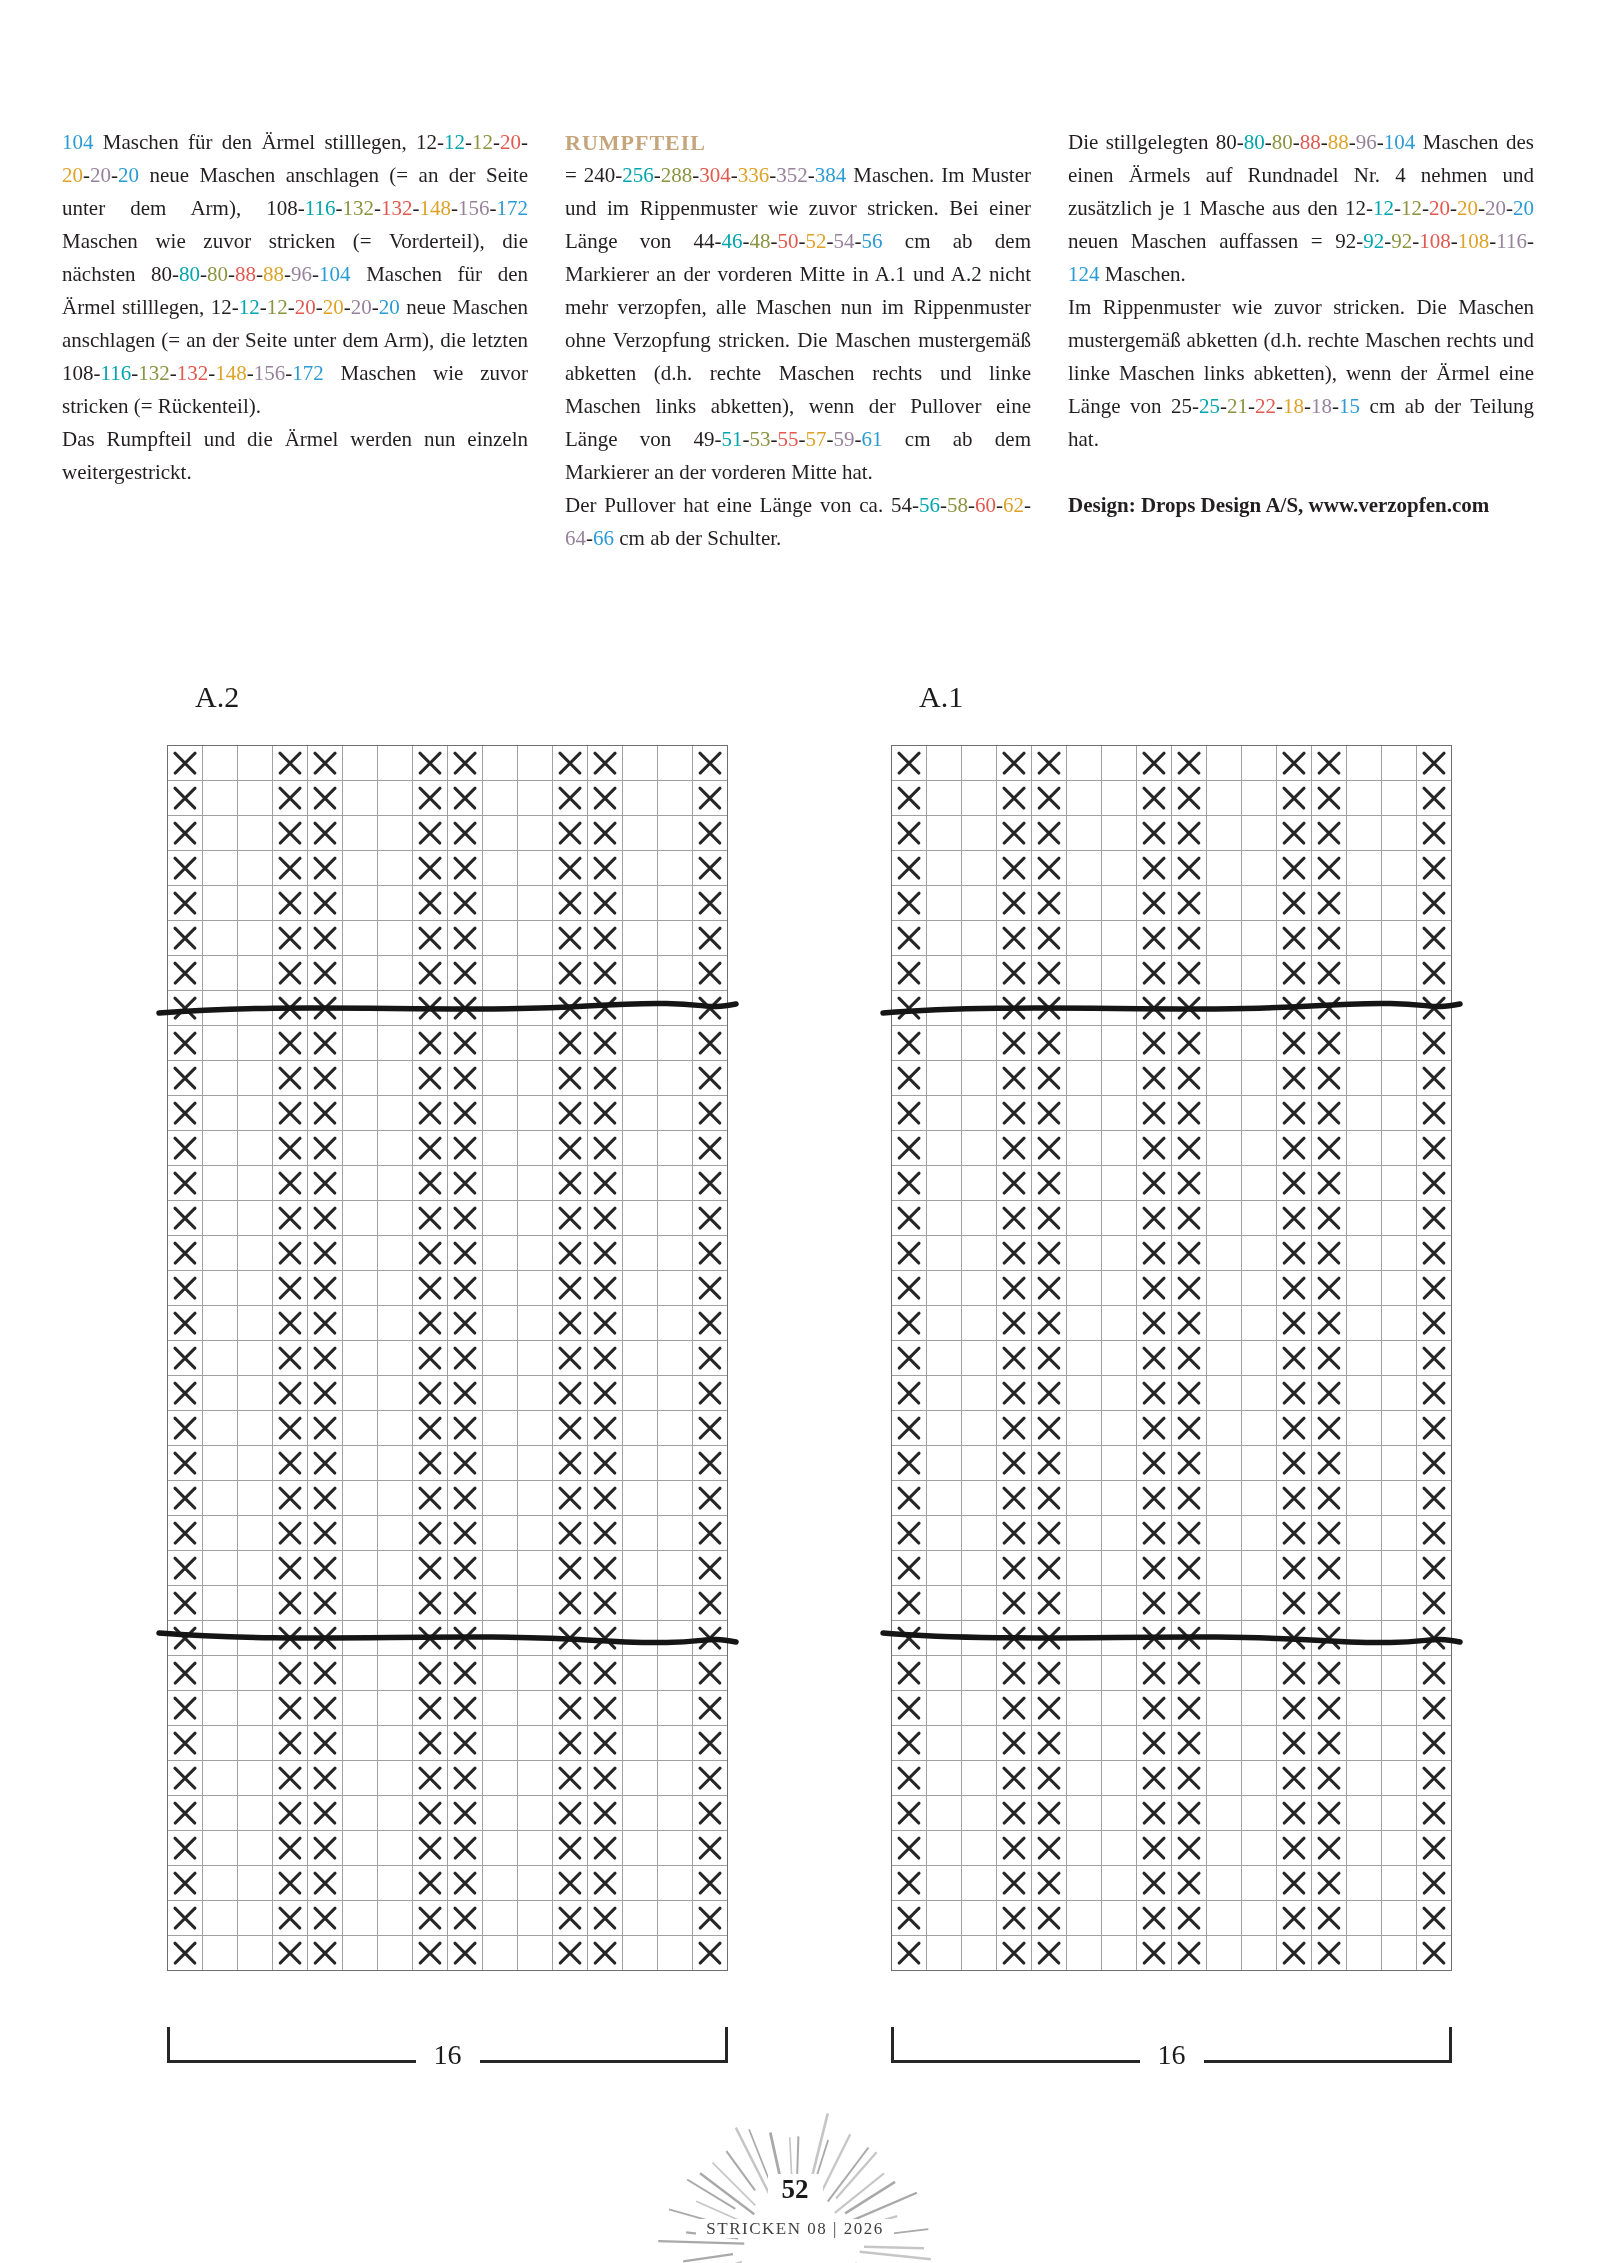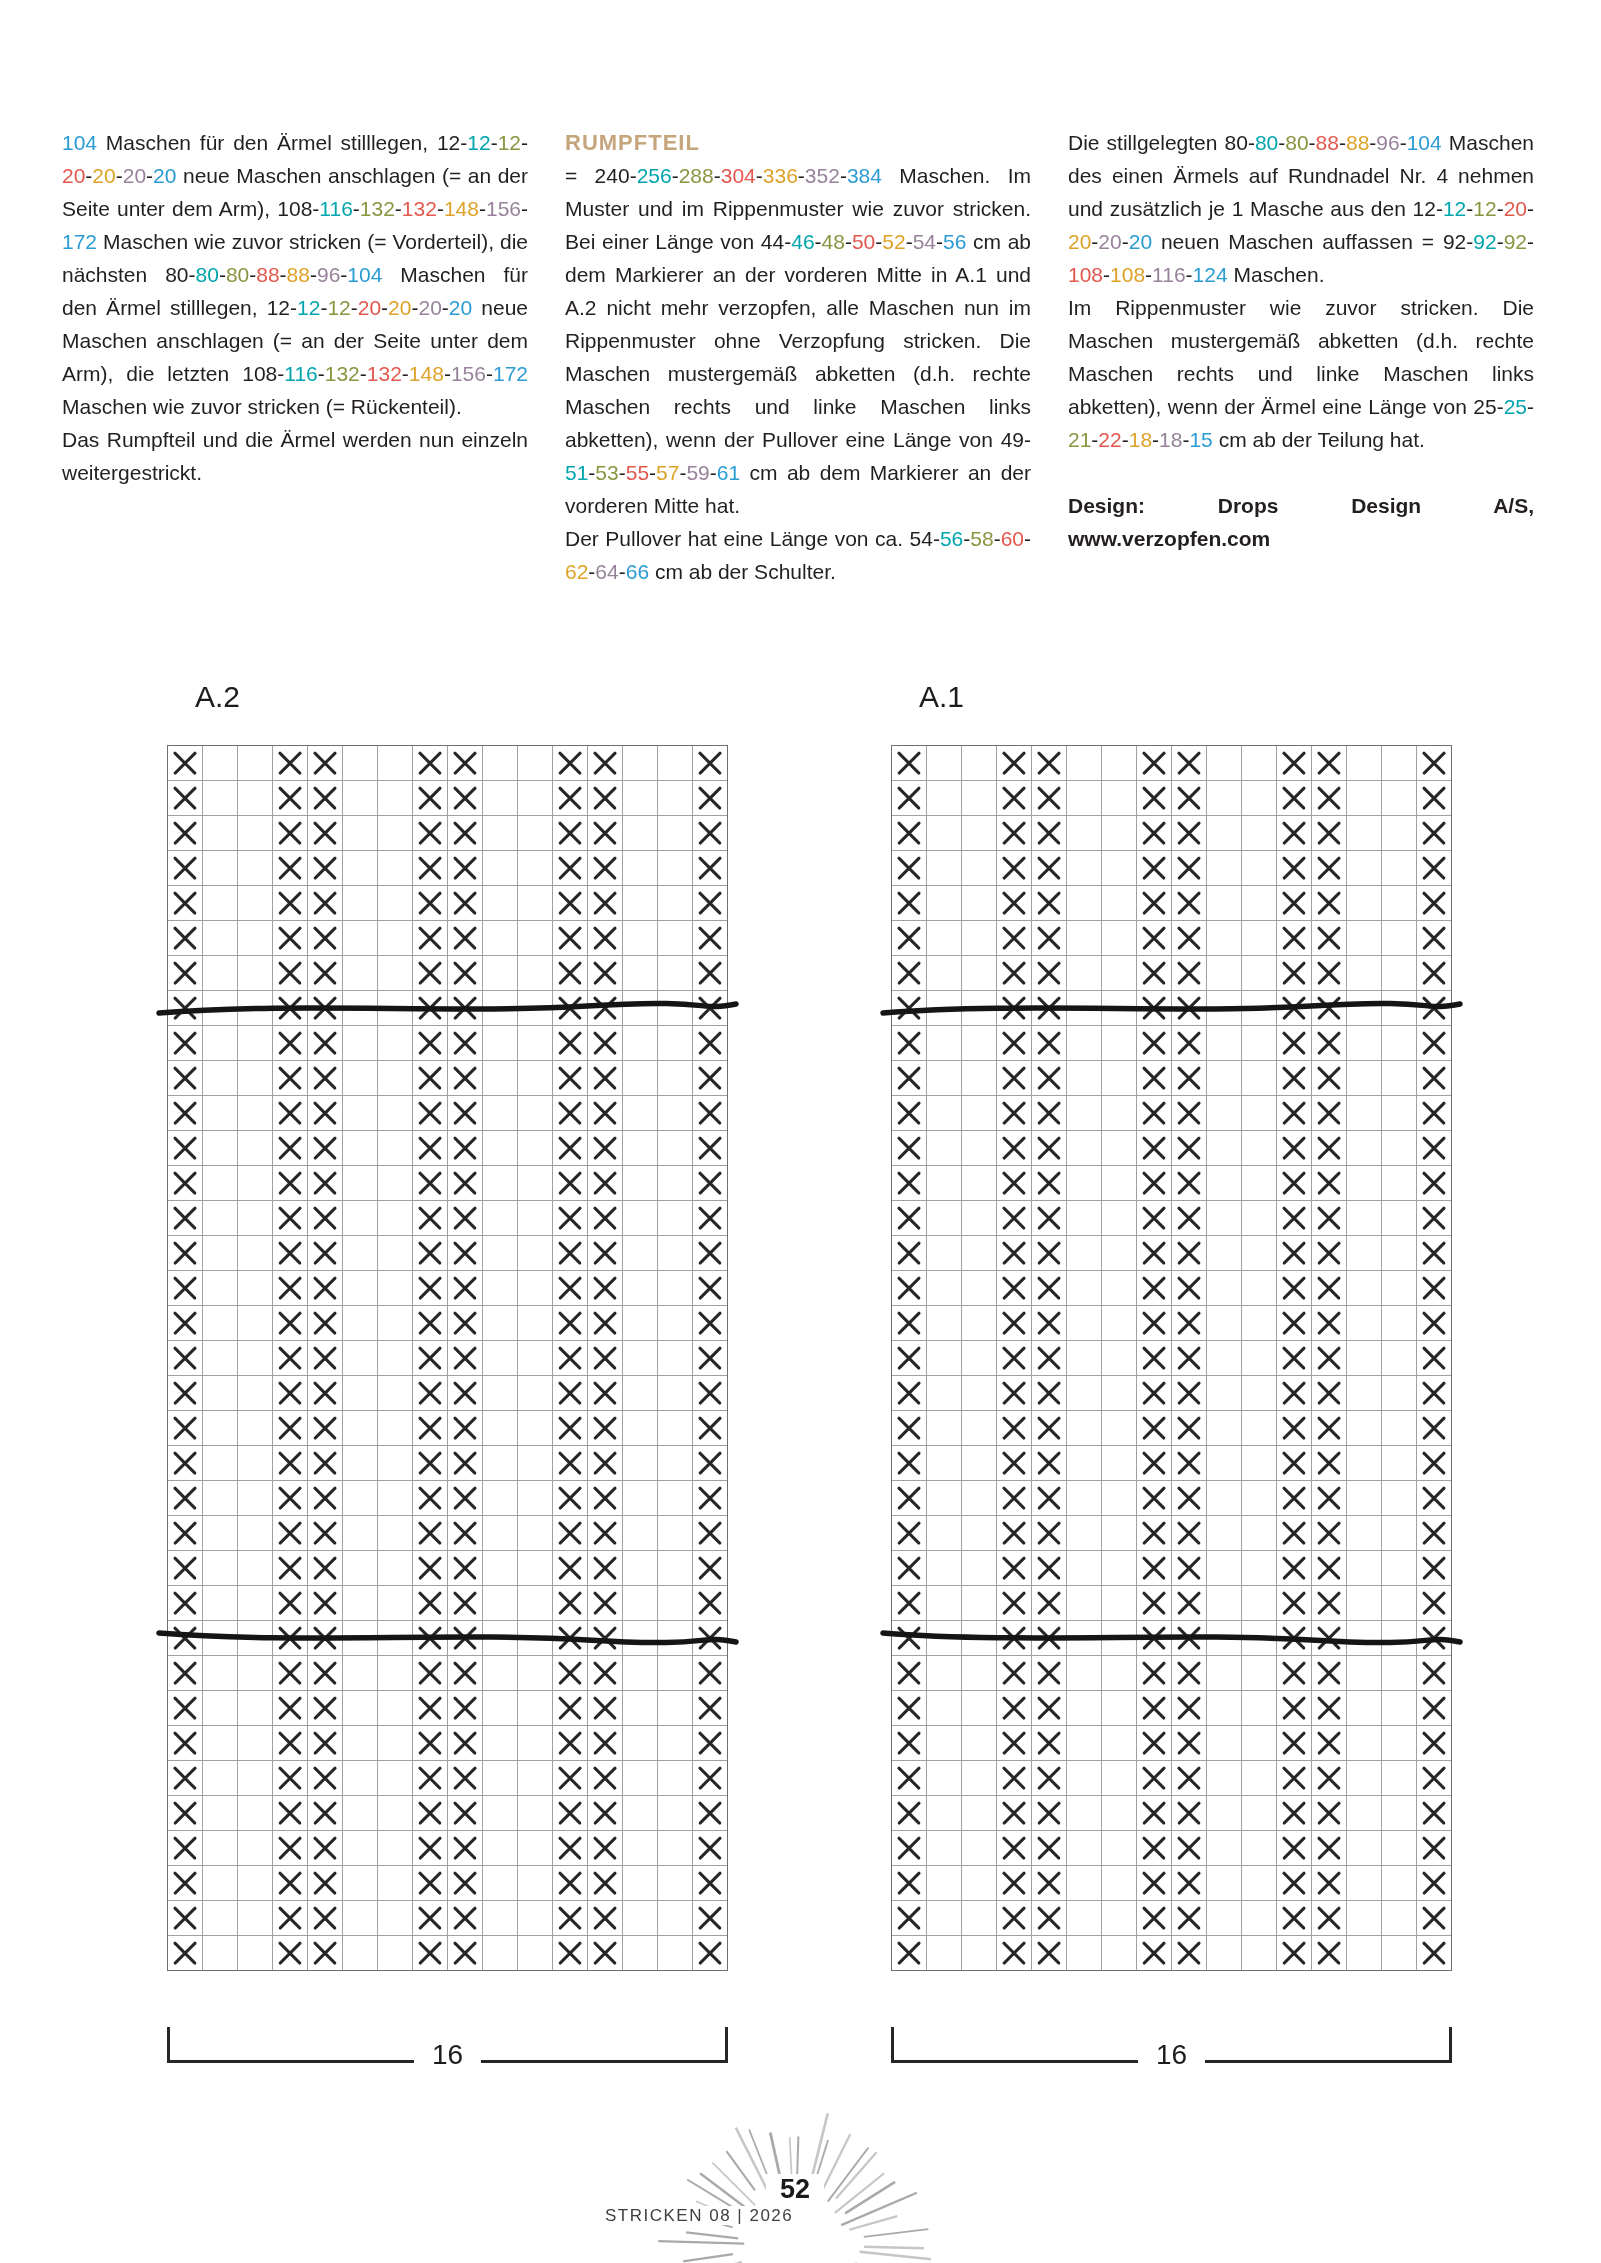--- a/index.html
+++ b/index.html
@@ -1,20 +1,20 @@
 <!DOCTYPE html>
 <html style="--heading: #c5a57c; --s1: #231f20; --s2: #00a5ad; --s3: #8b9440; --s4: #e2584e; --s5: #dfa228; --s6: #98829b; --s7: #2b9bd4;"><head>
 <meta charset="utf-8">
 <style>
   html,body{margin:0;padding:0;background:#ffffff;}
   .page{
     position:relative;
     width:1601px;height:2263px;
     background:#ffffff;
-    font-family:Liberation Sans, sans-serif;
+    font-family:Liberation Serif, serif;
     color:#231f20;
     overflow:hidden;
   }
   
   .columns{position:absolute;left:62px;top:126px;display:flex;gap:37px;}
   .col{width:466px;}
   .para{font-size:21px;line-height:33px;text-align:justify;margin:0;}
   .heading{font-size:22px;line-height:33px;margin:0;font-weight:700;letter-spacing:1px;color:var(--heading);}
   .design{margin-top:33px;}
   
@@ -34,21 +34,21 @@
     margin:56px 0 0 0;height:36px;box-sizing:border-box;
     border-left:3px solid #262626;border-right:3px solid #262626;border-bottom:3px solid #262626;
     display:flex;justify-content:center;align-items:flex-end;
   }
   .repeat-label{font-size:28px;line-height:30px;background:#ffffff;padding:0 18px;transform:translateY(10px);color:#1c1c1c;}
   
   .footer{position:absolute;left:595px;top:2100px;width:400px;height:163px;}
   .starburst{position:absolute;left:0;top:0;}
   .page-number{position:absolute;left:0;top:74px;width:100%;text-align:center;font-size:27px;font-weight:700;color:#1a1a1a;}
   .page-number span{background:#ffffff;padding:0 14px;}
-  .footer-text{position:absolute;left:0;top:106px;width:100%;text-align:left;font-size:17px;letter-spacing:1.5px;color:#404040;}
+  .footer-text{position:absolute;left:0;top:119px;width:100%;text-align:center;font-size:17px;letter-spacing:1.5px;color:#404040;}
   .footer-text span{background:#ffffff;padding:0 10px;}
 </style>
 </head>
 <body>
 
 <div class="page">
 
   <div class="columns">
     <div class="col">
       <p class="para"><span style="color: rgb(43, 155, 212);">104</span><span> Maschen für den Ärmel stilllegen, 12-</span><span style="color: rgb(0, 165, 173);">12</span><span>-</span><span style="color: rgb(139, 148, 64);">12</span><span>-</span><span style="color: rgb(226, 88, 78);">20</span><span>-</span><span style="color: rgb(223, 162, 40);">20</span><span>-</span><span style="color: rgb(152, 130, 155);">20</span><span>-</span><span style="color: rgb(43, 155, 212);">20</span><span> neue Maschen anschlagen (= an der Seite unter dem Arm), 108-</span><span style="color: rgb(0, 165, 173);">116</span><span>-</span><span style="color: rgb(139, 148, 64);">132</span><span>-</span><span style="color: rgb(226, 88, 78);">132</span><span>-</span><span style="color: rgb(223, 162, 40);">148</span><span>-</span><span style="color: rgb(152, 130, 155);">156</span><span>-</span><span style="color: rgb(43, 155, 212);">172</span><span> Maschen wie zuvor stricken (= Vorderteil), die nächsten 80-</span><span style="color: rgb(0, 165, 173);">80</span><span>-</span><span style="color: rgb(139, 148, 64);">80</span><span>-</span><span style="color: rgb(226, 88, 78);">88</span><span>-</span><span style="color: rgb(223, 162, 40);">88</span><span>-</span><span style="color: rgb(152, 130, 155);">96</span><span>-</span><span style="color: rgb(43, 155, 212);">104</span><span> Maschen für den Ärmel stilllegen, 12-</span><span style="color: rgb(0, 165, 173);">12</span><span>-</span><span style="color: rgb(139, 148, 64);">12</span><span>-</span><span style="color: rgb(226, 88, 78);">20</span><span>-</span><span style="color: rgb(223, 162, 40);">20</span><span>-</span><span style="color: rgb(152, 130, 155);">20</span><span>-</span><span style="color: rgb(43, 155, 212);">20</span><span> neue Maschen anschlagen (= an der Seite unter dem Arm), die letzten 108-</span><span style="color: rgb(0, 165, 173);">116</span><span>-</span><span style="color: rgb(139, 148, 64);">132</span><span>-</span><span style="color: rgb(226, 88, 78);">132</span><span>-</span><span style="color: rgb(223, 162, 40);">148</span><span>-</span><span style="color: rgb(152, 130, 155);">156</span><span>-</span><span style="color: rgb(43, 155, 212);">172</span><span> Maschen wie zuvor stricken (= Rückenteil).</span></p>

